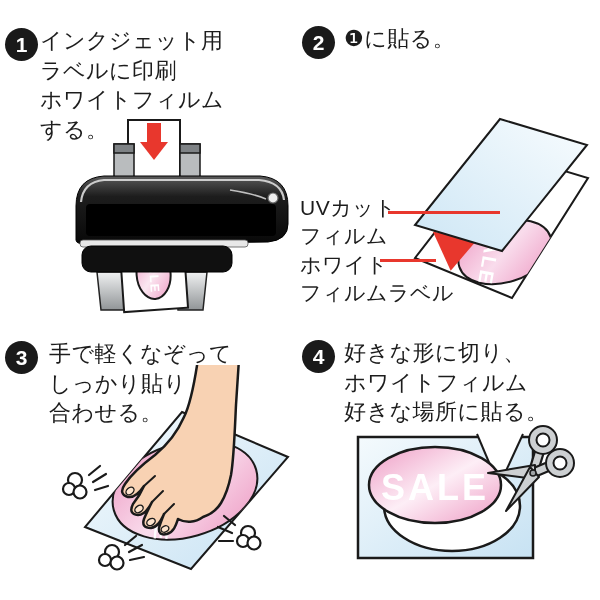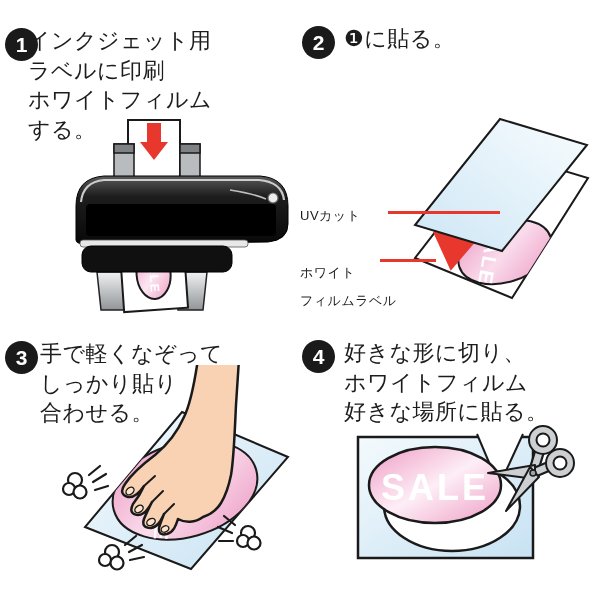--- a/index.html
+++ b/index.html
@@ -1,32 +1,32 @@
 <!DOCTYPE html>
 <html><head>
 <meta charset="utf-8">
 <style>
   html,body{margin:0;padding:0;background:#fff;}
   #canvas{position:relative;width:600px;height:600px;background:#fff;overflow:hidden;
           font-family:"Liberation Sans","DejaVu Sans",sans-serif;color:#1c1c1c;}
   .badge{position:absolute;width:33px;height:33px;border-radius:50%;background:#1a1a1a;color:#fff;
          font-weight:bold;font-size:21px;display:flex;align-items:center;justify-content:center;}
   .steptext{position:absolute;font-size:22px;line-height:29.5px;white-space:nowrap;letter-spacing:.5px;}
-  .anno{position:absolute;font-size:13px;line-height:27px;white-space:nowrap;letter-spacing:.5px;margin-top:8px;}
+  .anno{position:absolute;font-size:21px;line-height:27px;white-space:nowrap;letter-spacing:.5px;}
   .leader{position:absolute;height:3px;background:#e8372d;}
   svg{position:absolute;overflow:hidden;}
   .outline{stroke:#1a1a1a;}
 </style>
 </head>
 <body>
 
 <div id="canvas">
 
   <div class="badge" style="left:5px;top:28px">1</div>
-  <div class="steptext" style="left:28px;top:26px">
+  <div class="steptext" style="left:40px;top:26px">
     <div>インクジェット用</div>
     <div>ラベルに印刷</div>
     <div>ホワイトフィルム</div>
     <div>する。</div>
   </div>
 
   <svg style="left:70px;top:112px" width="230" height="205" viewBox="0 0 230 205">
     <defs>
       <linearGradient id="pk1" x1="0" y1="0" x2="1" y2="1">
         <stop offset="0" stop-color="#ee9cc4"></stop>
@@ -110,27 +110,28 @@
 
     <g transform="translate(166,121) rotate(8)" fill="#e8372d">
       <rect x="-10" y="-42" width="20" height="46"></rect>
       <polygon points="-23,2 23,2 0,38"></polygon>
     </g>
 
     <polygon points="210,7 297,33 212,139 125,113" fill="url(#bg2)" class="outline" stroke-width="2"></polygon>
   </svg>
 
   <div class="anno" style="left:300px;top:194px">UVカット</div>
+  <div class="anno" style="left:300px;top:222px">フィルム</div>
   <div class="anno" style="left:300px;top:251px">ホワイト</div>
   <div class="anno" style="left:300px;top:279px">フィルムラベル</div>
   <div class="leader" style="left:388px;top:211px;width:112px"></div>
   <div class="leader" style="left:380px;top:259px;width:56px"></div>
 
   <div class="badge" style="left:5px;top:341px">3</div>
-  <div class="steptext" style="left:40px;top:339px">
+  <div class="steptext" style="left:49px;top:339px">
     <div>手で軽くなぞって</div>
     <div>しっかり貼り</div>
     <div>合わせる。</div>
   </div>
 
   <svg style="left:55px;top:365px" width="245" height="235" viewBox="0 0 245 235">
     <defs>
       <linearGradient id="pk3" x1="0" y1="0" x2="1" y2="1">
         <stop offset="0" stop-color="#ee9cc4"></stop>
           <stop offset=".5" stop-color="#f9dcec"></stop>

